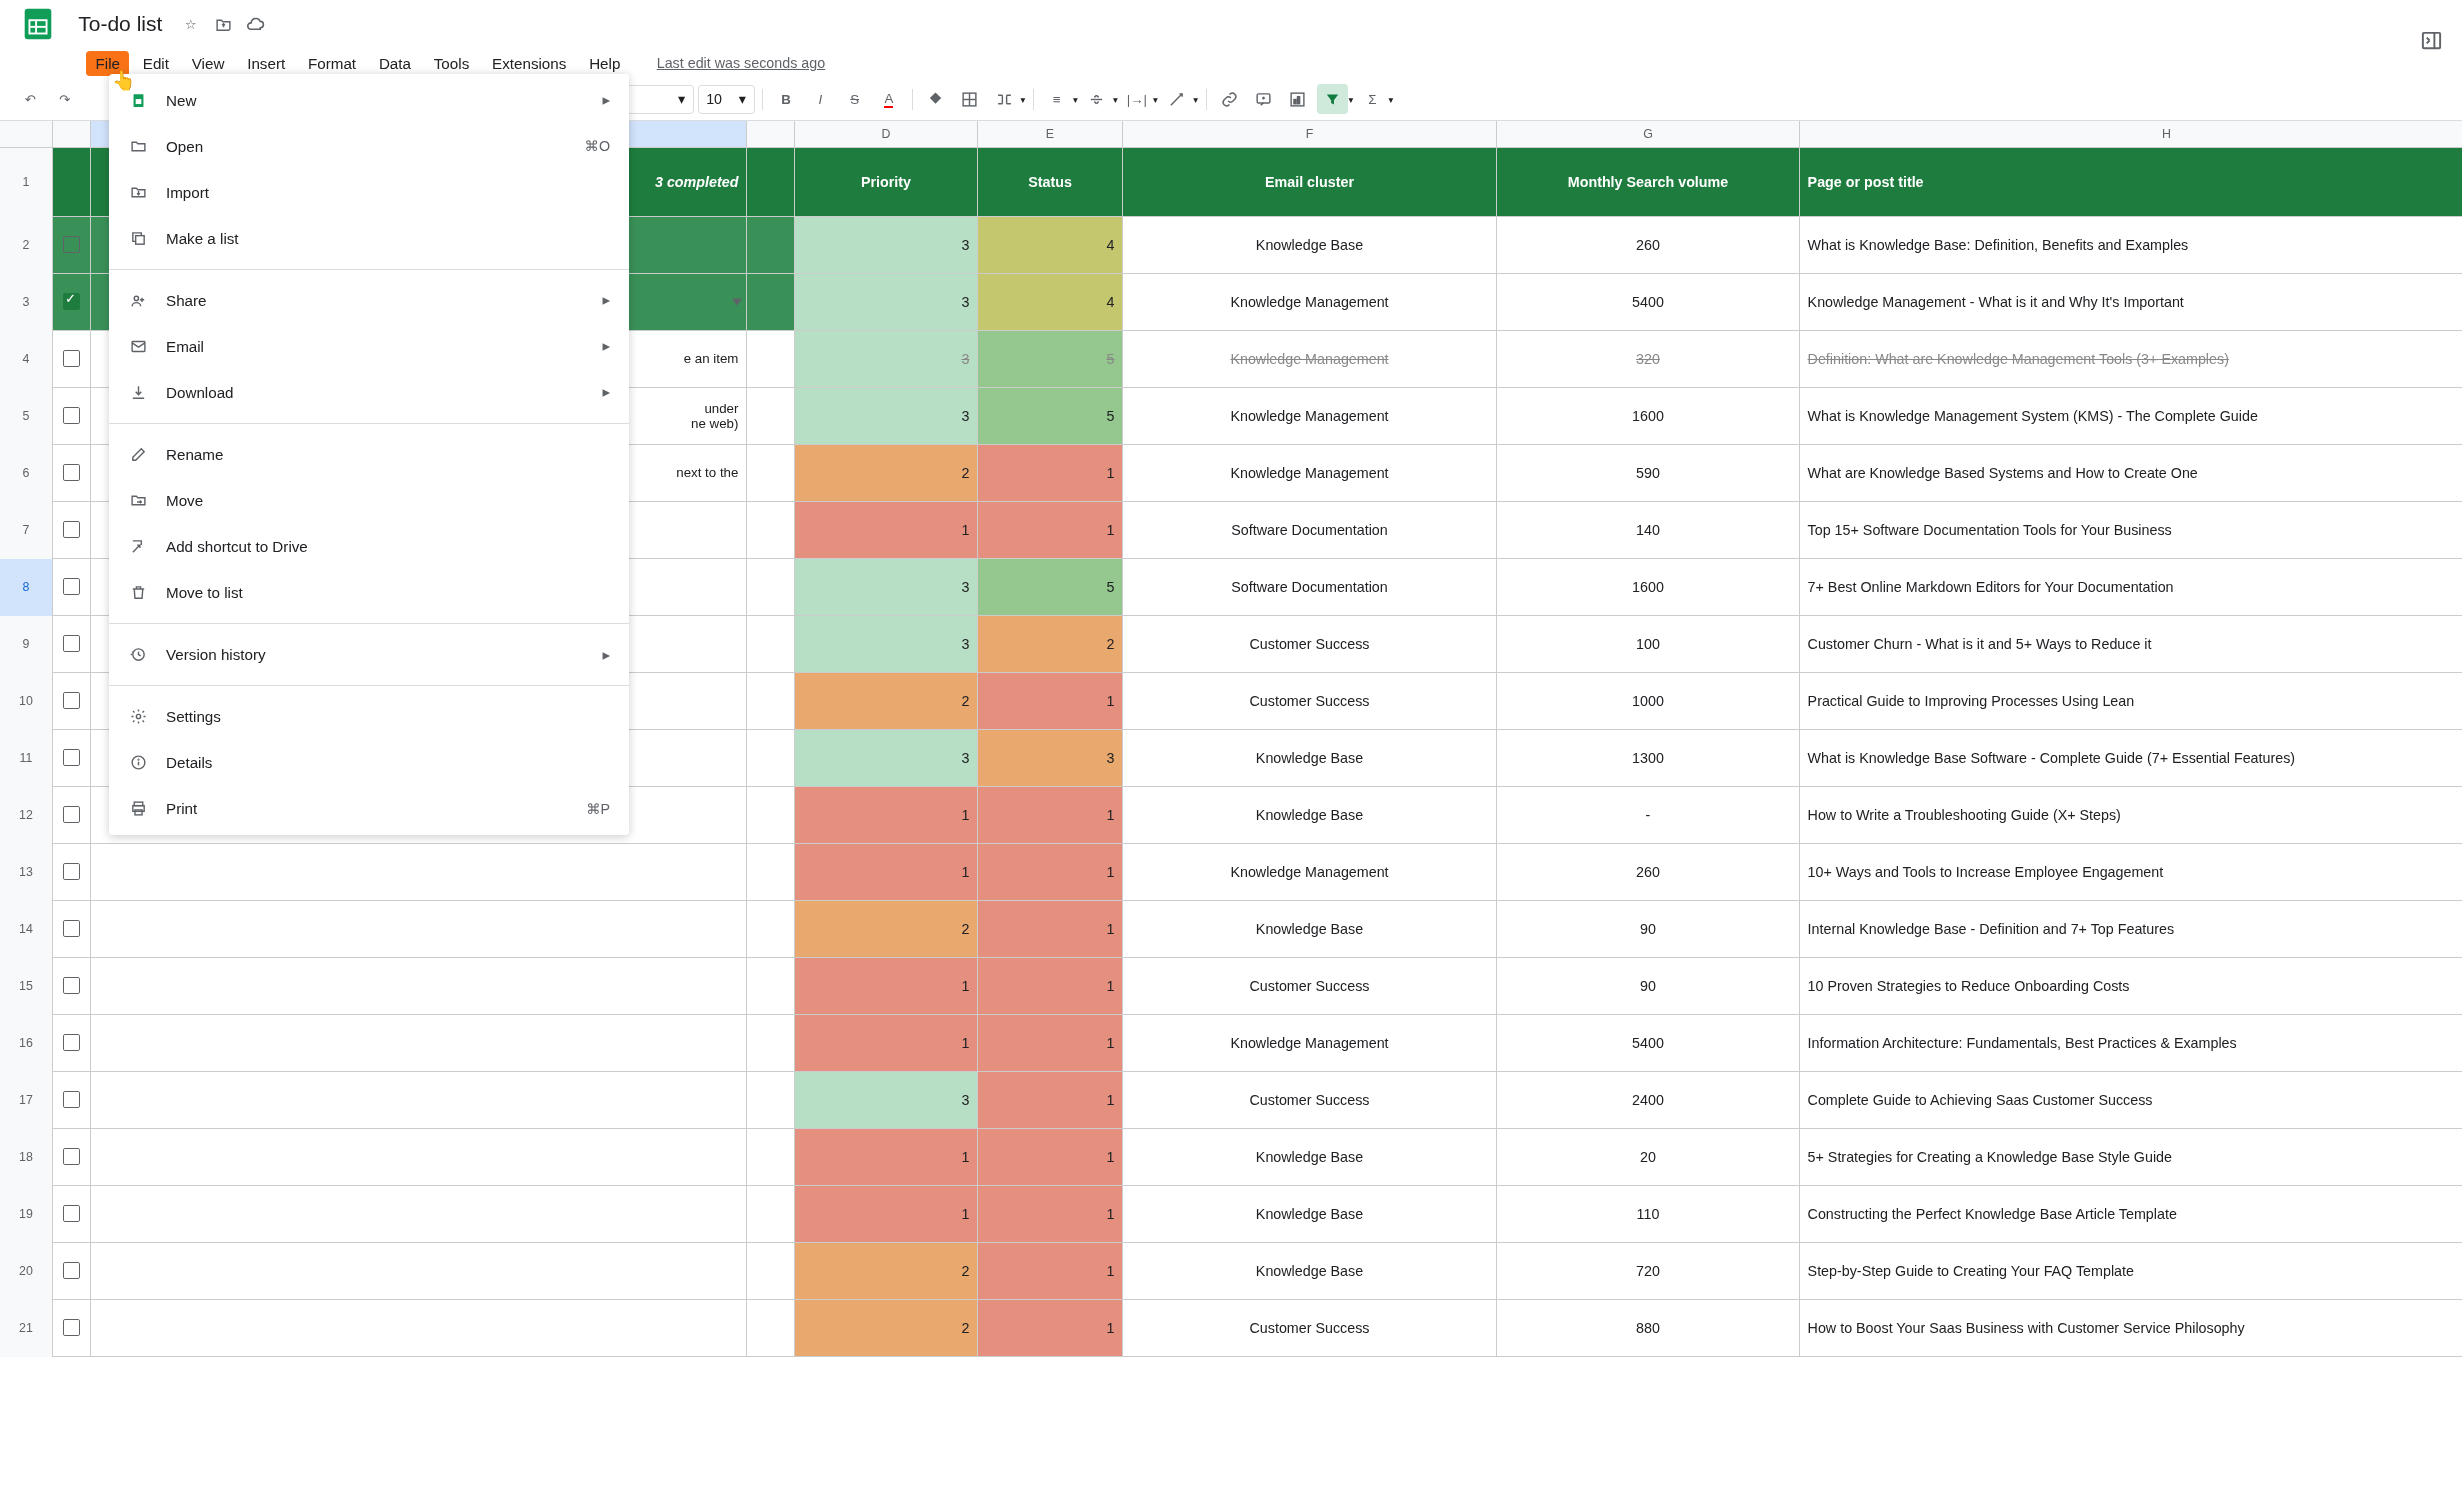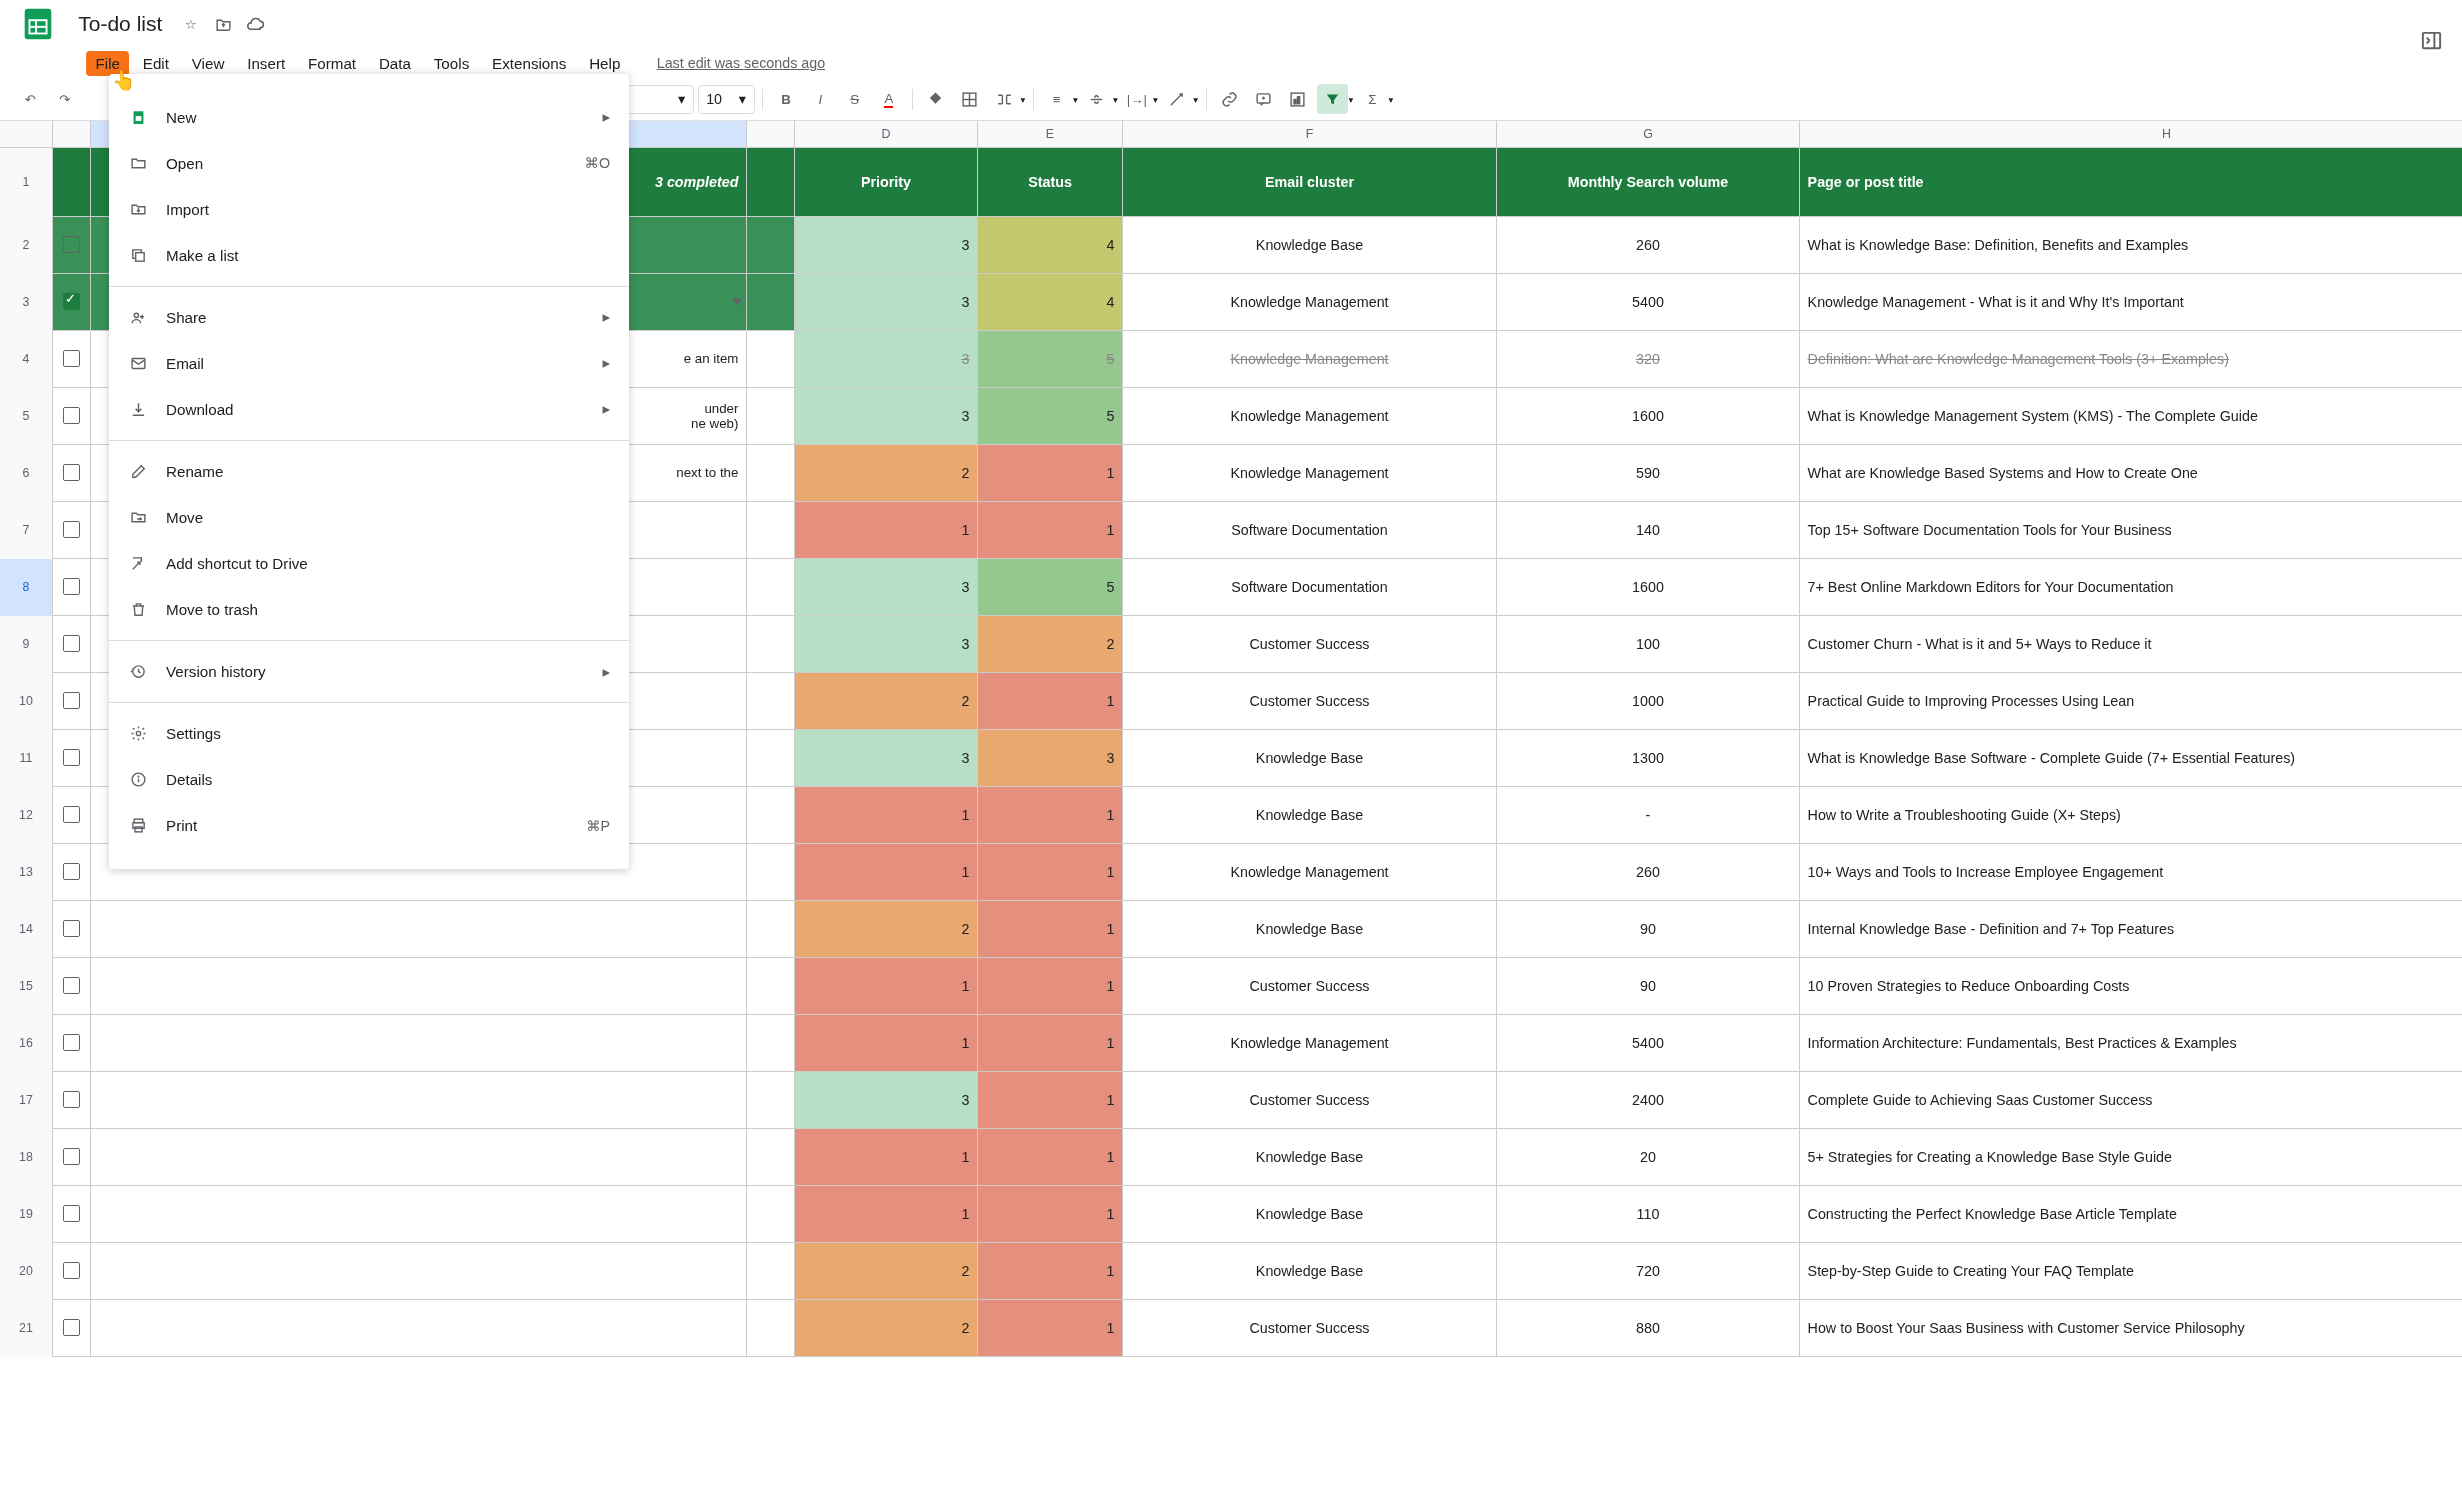--- a/index.html
+++ b/index.html
@@ -41,21 +41,21 @@
 .p1{background:#e58f7f}
 .s5{background:#95c88e}
 .s4{background:#c5c76e}
 .s3{background:#e9a86e}
 .s2{background:#e9a86e}
 .s1{background:#e58f7f}
 .strike{text-decoration:line-through;color:#888}
 .checkbox{width:17px;height:17px;border:1.9px solid #5f6368;border-radius:1.9px;display:inline-block}
 .checkbox.checked{background:#1e7d3e;border-color:#1e7d3e;position:relative}
 .checkbox.checked::after{content:'✓';color:#fff;position:absolute;top:-2.9px;left:1px;font-size:13.3px}
-.dropdown-menu{position:absolute;top:74px;left:109px;width:520px;background:#fff;border-radius:3.8px;box-shadow:0 1.9px 9.5px rgba(0,0,0,0.2);padding:20px 0;z-index:1000}
+.dropdown-menu{position:absolute;top:74px;left:109px;width:520px;background:#fff;border-radius:3.8px;box-shadow:0 1.9px 9.5px rgba(0,0,0,0.2);padding:3px 0;z-index:1000}
 .dd-item{display:flex;align-items:center;height:46px;padding:0 19px;gap:17px;font-size:15.2px;color:#202124;cursor:pointer}
 .dd-item .dd-icon{width:21px;height:21px;color:#5f6368;display:flex;align-items:center;justify-content:center}
 .dd-item .dd-arrow{margin-left:auto;color:#5f6368}
 .dd-item .dd-short{margin-left:auto;color:#5f6368;font-size:14.3px}
 .dd-sep{height:1px;background:#dadce0;margin:7.6px 0}
 .filter-ico{position:absolute;right:3.8px;top:50%;transform:translateY(-50%);width:0;height:0;border-left:5.7px solid transparent;border-right:5.7px solid transparent;border-top:7.6px solid #5f6368}
 .cursor-hand{position:absolute;top:69px;left:112px;z-index:2000;font-size:19px}
 .cA{width:38px;flex-shrink:0}
 .cB{width:656px;flex-shrink:0}
 .cC{width:48px;flex-shrink:0}
@@ -608,21 +608,21 @@
           </svg>
         </span>
         <span>Add shortcut to Drive</span>
       </div>
     <div class="dd-item">
         <span class="dd-icon">
           <svg width="17" height="17" viewBox="0 0 24 24" fill="none" stroke="currentColor" stroke-width="2">
             <path d="M4 7h16M9 7V4h6v3M6 7l1 13h10l1-13"></path>
           </svg>
         </span>
-        <span>Move to trash</span>
+        <span>Move to list</span>
       </div>
     <div class="dd-sep"></div>
     <div class="dd-item">
         <span class="dd-icon">
           <svg width="17" height="17" viewBox="0 0 24 24" fill="none" stroke="currentColor" stroke-width="2">
             <circle cx="12" cy="12" r="8"></circle>
             <path d="M12 8v4l3 2M3 12H1m3-3l-1-1"></path>
           </svg>
         </span>
         <span>Version history</span>

